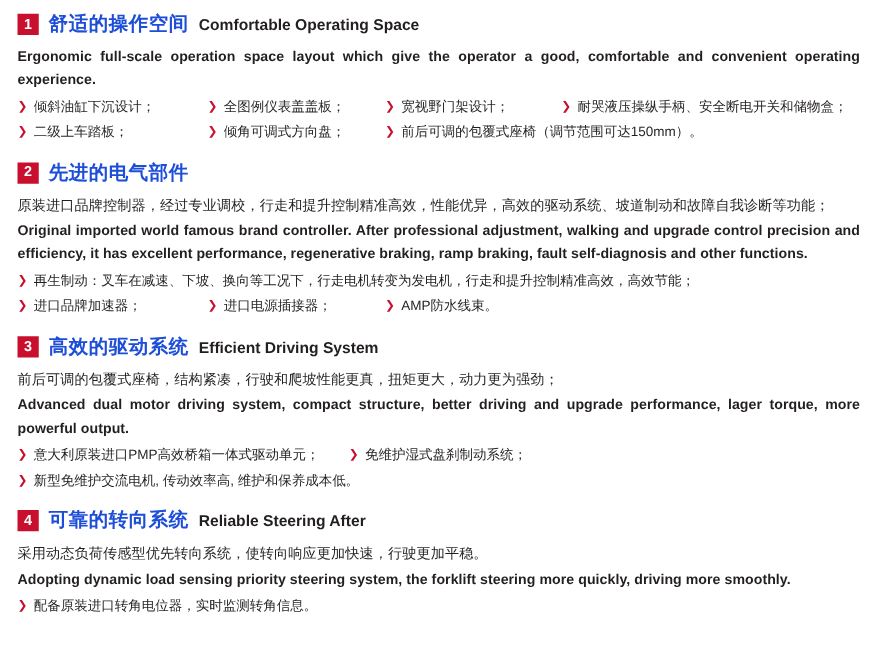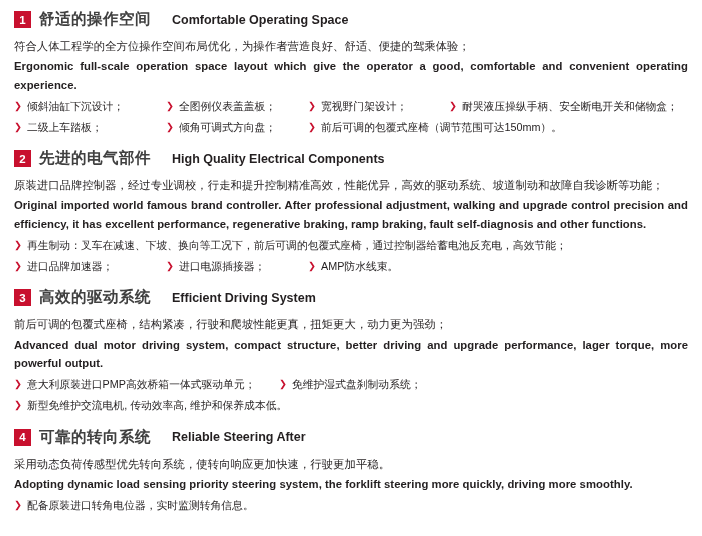--- a/index.html
+++ b/index.html
@@ -40,29 +40,29 @@
     display: flex;
     align-items: center;
     justify-content: center;
     margin-right: 8px;
     flex: 0 0 auto;
     font-family: "Liberation Sans", sans-serif;
   }
   .title-cn {
     font-size: 15.5px;
     font-weight: bold;
-    color: #404040;
+    color: #1d4ed8;
     letter-spacing: 0.5px;
     white-space: nowrap;
   }
   .title-en {
     font-size: 12.5px;
     font-weight: bold;
     color: #231f20;
-    margin-left: 21px;
+    margin-left: 8px;
     white-space: nowrap;
   }
   .para {
     font-size: 11.3px;
     line-height: 1.62;
     color: #231f20;
     text-align: justify;
     margin: 0 0 2px 0;
   }
   .para.cn {
@@ -103,21 +103,20 @@
 <body>
 
 <div class="page">
 
   <div class="section sec-space" style="padding-top:9px;">
     <div class="sec-head">
       <div class="num-box">1</div>
       <div class="title-cn">舒适的操作空间</div>
       <div class="title-en">Comfortable Operating Space</div>
     </div>
-    <p class="para cn">符合人体工程学的全方位操作空间布局优化，为操作者营造良好、舒适、便捷的驾乘体验；</p>
     <p class="para en">Ergonomic full-scale operation space layout which give the operator a good, comfortable and convenient operating experience.</p>
     <div class="bullets">
       <div class="bullet-row">
         <div class="bullet" style="width:152px;">
           <span class="arrow">❯</span>
           <span class="bullet-text">倾斜油缸下沉设计；</span>
         </div>
         <div class="bullet" style="width:142px;">
           <span class="arrow">❯</span>
           <span class="bullet-text">全图例仪表盖盖板；</span>
@@ -145,29 +144,28 @@
           <span class="bullet-text">前后可调的包覆式座椅（调节范围可达150mm）。</span>
         </div>
       </div>
     </div>
   </div>
 
   <div class="section sec-space">
     <div class="sec-head">
       <div class="num-box">2</div>
       <div class="title-cn">先进的电气部件</div>
-      <div class="title-en">High Quality Electrical Components</div>
     </div>
     <p class="para cn">原装进口品牌控制器，经过专业调校，行走和提升控制精准高效，性能优异，高效的驱动系统、坡道制动和故障自我诊断等功能；</p>
     <p class="para en">Original imported world famous brand controller. After professional adjustment, walking and upgrade control precision and efficiency, it has excellent performance, regenerative braking, ramp braking, fault self-diagnosis and other functions.</p>
     <div class="bullets">
       <div class="bullet-row">
         <div class="bullet">
           <span class="arrow">❯</span>
-          <span class="bullet-text">再生制动：叉车在减速、下坡、换向等工况下，前后可调的包覆式座椅，通过控制器给蓄电池反充电，高效节能；</span>
+          <span class="bullet-text">再生制动：叉车在减速、下坡、换向等工况下，行走电机转变为发电机，行走和提升控制精准高效，高效节能；</span>
         </div>
       </div>
       <div class="bullet-row">
         <div class="bullet" style="width:152px;">
           <span class="arrow">❯</span>
           <span class="bullet-text">进口品牌加速器；</span>
         </div>
         <div class="bullet" style="width:142px;">
           <span class="arrow">❯</span>
           <span class="bullet-text">进口电源插接器；</span>

